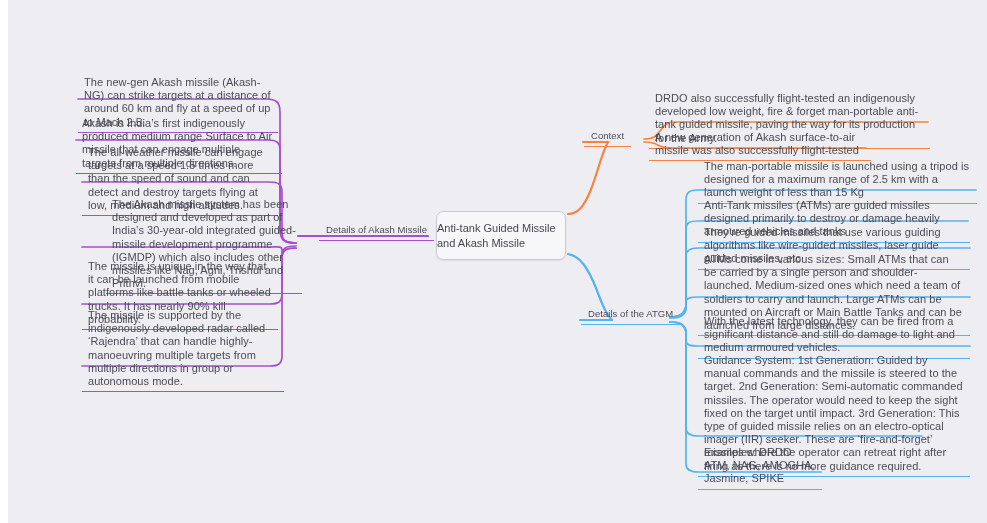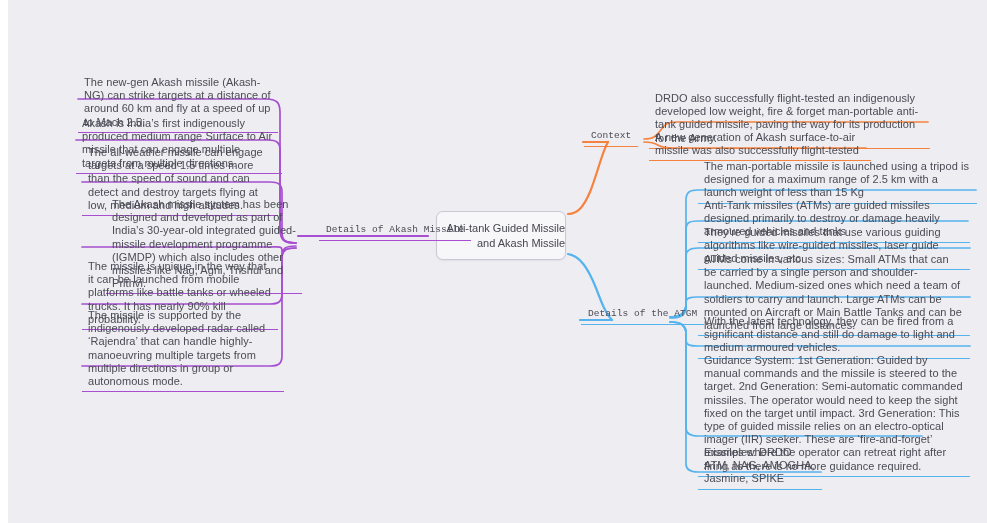--- a/index.html
+++ b/index.html
@@ -51,39 +51,38 @@
   }
   .leaf.blue {
     border-bottom: 1.6px solid #55b3ee;
   }
   
   .branch-label {
     padding: 3px 7px 4px 7px;
     font-size: 9.5px;
     color: #4b4b55;
     white-space: nowrap;
-    font-family: Liberation Mono, monospace;
   }
   .branch-label.purple { border-bottom: 1.6px solid #a84fd1; margin-left: 12px; }
   .branch-label.orange { border-bottom: 1.6px solid #f5833f; }
   .branch-label.blue   { border-bottom: 1.6px solid #55b3ee; }
 
   #root-node {
     position: absolute;
     left: 428px;
     top: 211px;
     width: 128px;
     height: 47px;
     background: #f7f7fa;
     border: 1.2px solid #c9c9d4;
     border-radius: 7px;
     display: flex;
     align-items: center;
     justify-content: center;
-    text-align: right;
+    text-align: left;
     font-size: 11px;
     line-height: 15px;
     color: #46464f;
     box-shadow: 0 1px 2px rgba(0,0,0,0.06);
   }
 </style>
 </head>
 <body>
 
 <div id="canvas">

